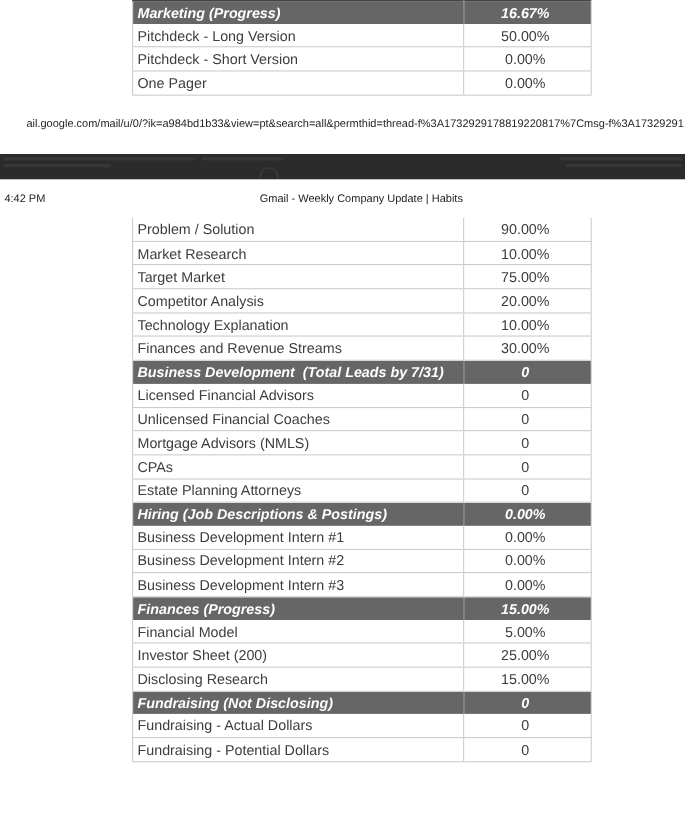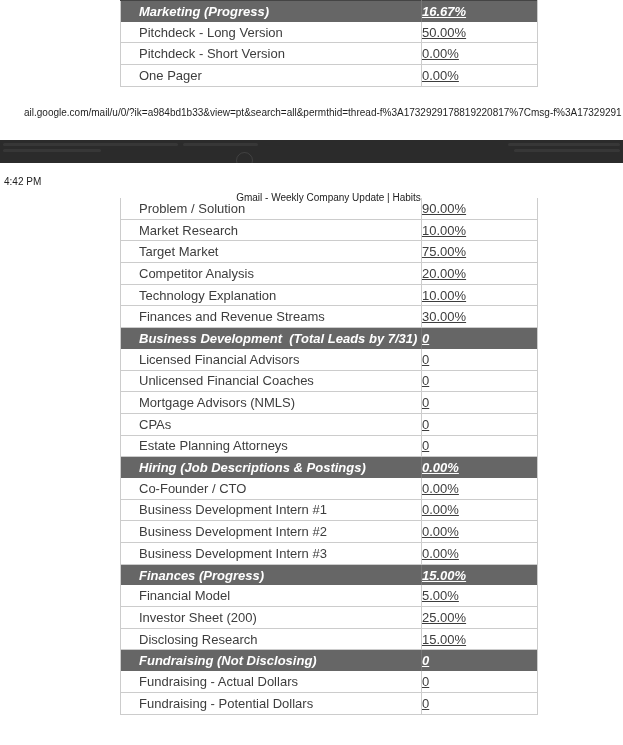--- a/index.html
+++ b/index.html
@@ -13,41 +13,41 @@
     border-collapse:collapse;table-layout:fixed;width:417px;
     border-left:1px solid var(--row-border,#ccc);
     border-right:1px solid var(--row-border,#ccc);
   }
   .sheet col.c-label{width:301px;}
   .sheet col.c-value{width:116px;}
   .sheet td{
     font-size:13px;color:var(--body-text,#3d3d3d);
     height:20.7px;padding:0;vertical-align:middle;overflow:hidden;
   }
-  .sheet td.label{padding-left:18px;white-space:pre;}
-  .sheet td.value{padding-right:4px;text-align:left;white-space:nowrap;text-decoration:underline;}
+  .sheet td.label{padding-left:4px;white-space:pre;}
+  .sheet td.value{padding-right:4px;text-align:center;white-space:nowrap;}
   .sheet tr.body-row td{border-bottom:1px solid var(--row-border,#ccc);}
   .sheet tr.body-row td.value{border-left:1px solid var(--row-border,#ccc);}
   .sheet tr.section-header td{
     background:var(--section-header-bg,#666);
     color:var(--section-header-text,#fff);
     font-weight:bold;font-style:italic;
   }
   .sheet tr.section-header td.value{border-left:1px solid #777;}
   #prev-table{position:absolute;left:120px;top:0;}
   #prev-table .sheet{border-top:1px solid #444;}
   #main-table{position:absolute;left:120px;top:198px;}
   
   .url-footer{
     position:absolute;left:0;top:107px;width:623px;height:14px;
     font-size:10px;color:#1f1f1f;white-space:nowrap;overflow:hidden;margin-left:24px;
   }
   .print-header-row{position:absolute;left:0;top:176px;width:498px;height:14px;}
   .print-timestamp{position:absolute;left:4px;top:0;font-size:10px;color:#222;white-space:nowrap;}
-  .print-title{position:absolute;left:120px;top:16px;width:417px;text-align:center;font-size:10px;color:#222;white-space:nowrap;}
+  .print-title{position:absolute;left:120px;top:0;width:417px;text-align:center;font-size:10px;color:#222;white-space:nowrap;}
   
   .separator{
     position:absolute;left:0;top:140px;width:623px;height:23px;
     background:var(--separator-bar,#2b2b2b);overflow:hidden;
   }
   .smudge{position:absolute;height:3px;border-radius:2px;background:rgba(255,255,255,0.06);}
   .smudge.s1{left:3px;top:3px;width:175px;}
   .smudge.s2{left:3px;top:9px;width:98px;}
   .smudge.s3{left:183px;top:3px;width:75px;}
   .smudge.s4{left:508px;top:3px;width:112px;}
@@ -173,24 +173,20 @@
   <tr class="body-row">
     <td class="label">Estate Planning Attorneys</td>
     <td class="value">0</td>
   </tr>
 
   <tr class="section-header">
     <td class="label">Hiring (Job Descriptions &amp; Postings)</td>
     <td class="value">0.00%</td>
   </tr>
 
-  <tr class="body-row">
-    <td class="label">Co-Founder / CTO</td>
-    <td class="value">0.00%</td>
-  </tr>
 
   <tr class="body-row">
     <td class="label">Business Development Intern #1</td>
     <td class="value">0.00%</td>
   </tr>
 
   <tr class="body-row">
     <td class="label">Business Development Intern #2</td>
     <td class="value">0.00%</td>
   </tr>

